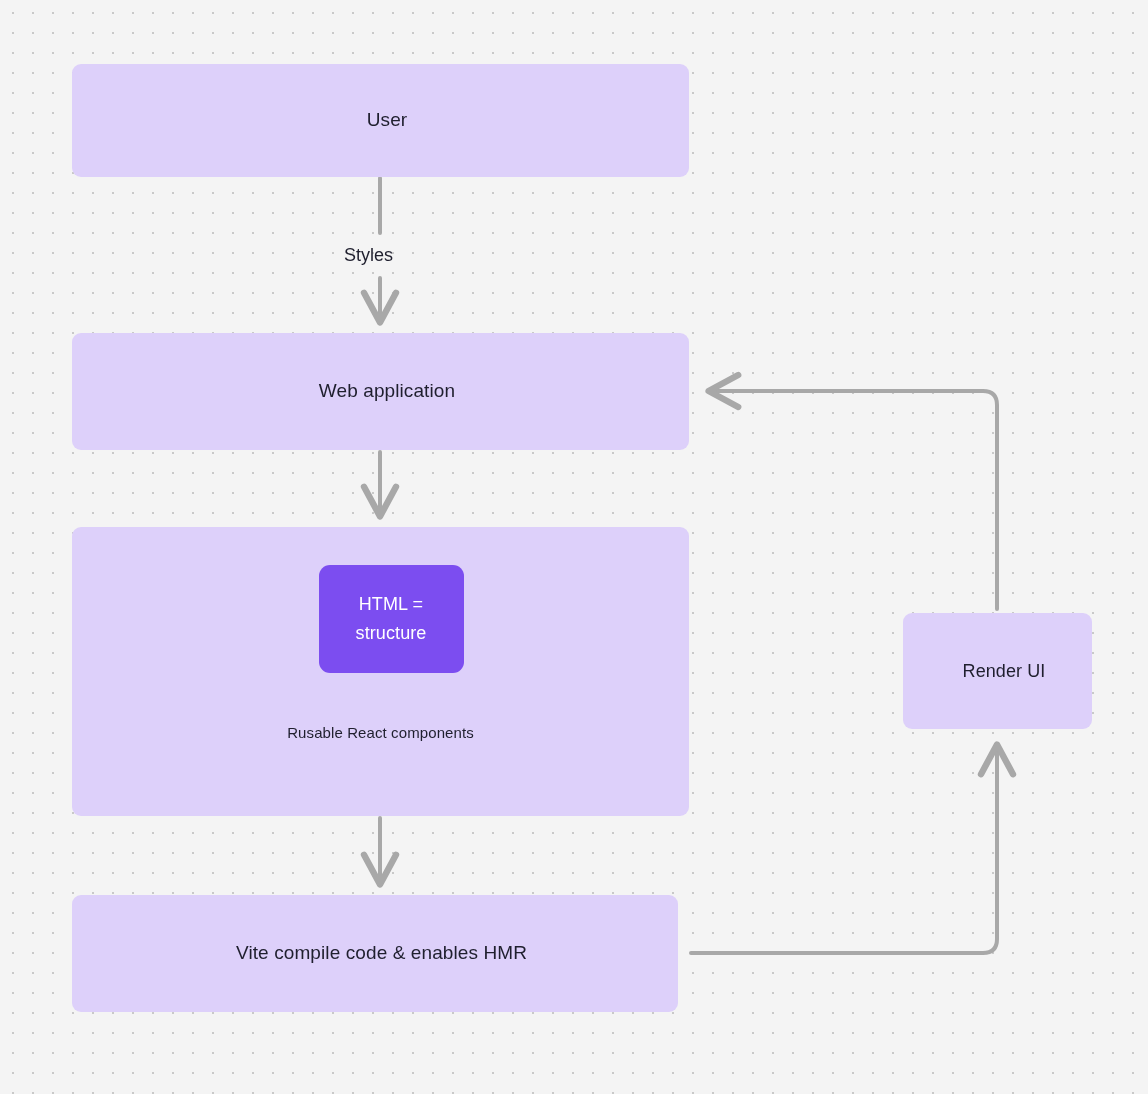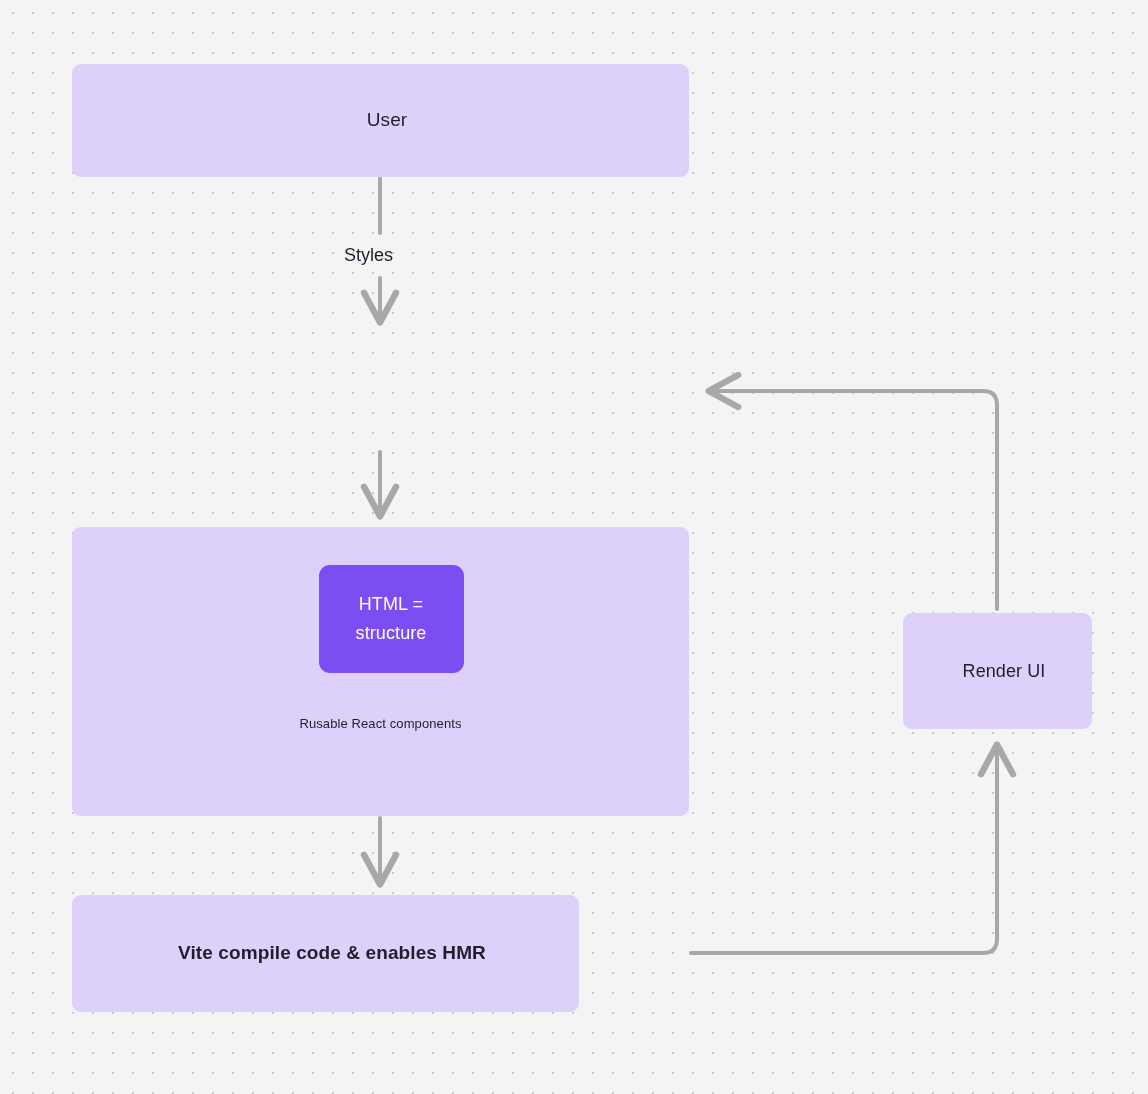--- a/index.html
+++ b/index.html
@@ -33,21 +33,21 @@
     font-size: 19px;
     line-height: 1.38;
     text-align: center;
     letter-spacing: 0.1px;
     padding-left: 13px;
   }
   .node-user      { left: 72px;  top: 64px;  width: 617px; height: 113px; }
   .node-webapp    { left: 72px;  top: 333px; width: 617px; height: 117px; }
   .node-react     { left: 72px;  top: 527px; width: 617px; height: 289px;
                     display: block; padding: 0; }
-  .node-vite      { left: 72px;  top: 895px; width: 507px; height: 117px; font-weight: bold; }
+  .node-vite      { left: 72px;  top: 895px; width: 606px; height: 117px; }
   .node-render    { left: 903px; top: 613px; width: 189px; height: 116px;
                     font-size: 18px; }
 
   .react-inner-row {
     position: absolute;
     left: 0;
     top: 38px;
     width: 638px;
     display: flex;
     justify-content: center;
@@ -65,24 +65,24 @@
     display: flex;
     align-items: center;
     justify-content: center;
     text-align: center;
     white-space: pre-line;
     padding: 0 6px;
   }
   .react-caption {
     position: absolute;
     left: 0;
-    top: 188px;
+    top: 196px;
     width: 617px;
     text-align: center;
-    font-size: 13px;
+    font-size: 15px;
     color: #1f1f2e;
   }
 
   .edge-label {
     position: absolute;
     font-size: 18px;
     color: #1f1f2e;
     background: transparent;
     white-space: nowrap;
   }
@@ -121,20 +121,23 @@
 
     <path d="M997,609 V405 Q997,391 983,391 H709" fill="none" stroke="#a8a8a8" stroke-width="4" stroke-linecap="round" stroke-linejoin="round" marker-end="url(#ah)"></path>
   </svg>
 
   <div class="node node-user">
     <span>User</span>
   </div>
 
   <div class="edge-label edge-label-prompt">Styles</div>
 
+  <div class="node node-webapp">
+    <span>Web application</span>
+  </div>
 
   <div class="node node-react">
     <div class="react-inner-row">
       <div class="chip">
         <span>HTML =
 structure</span>
       </div>
     </div>
     <div class="react-caption">Rusable React components</div>
   </div>

